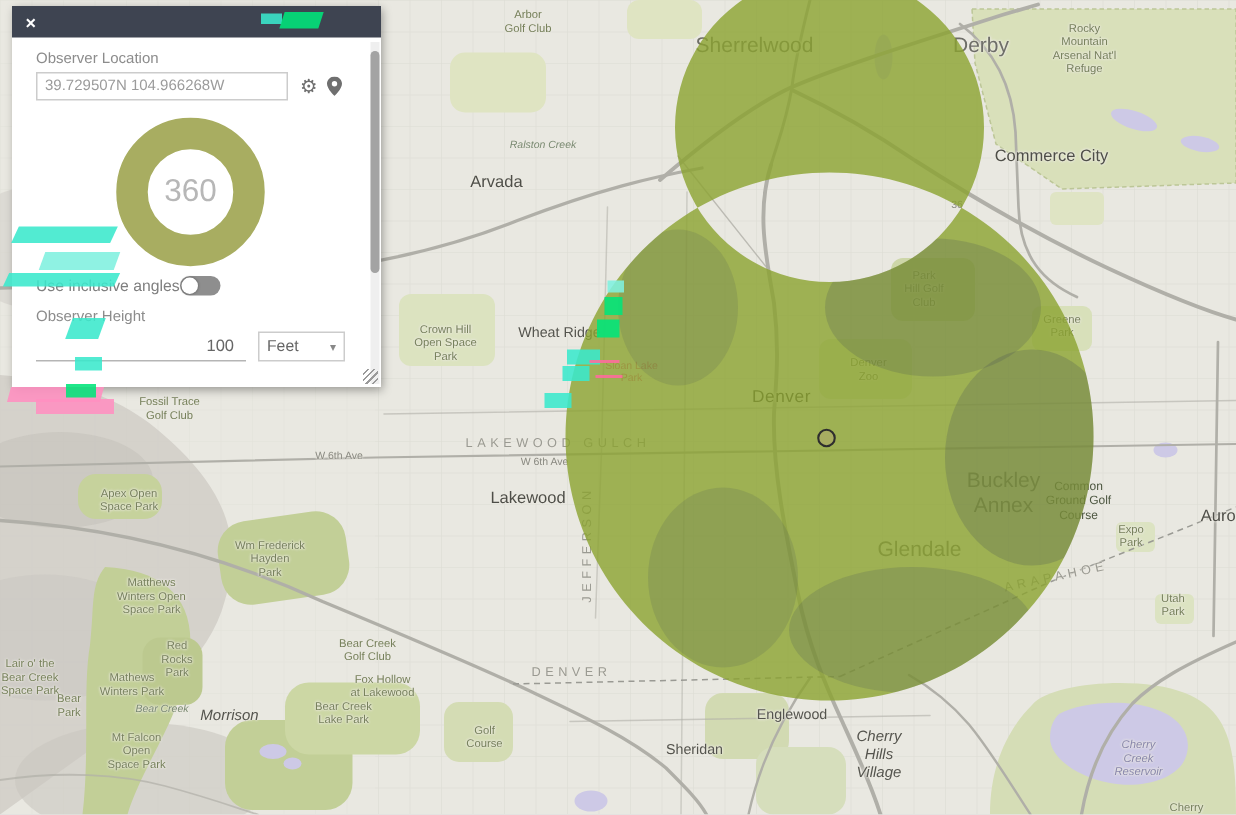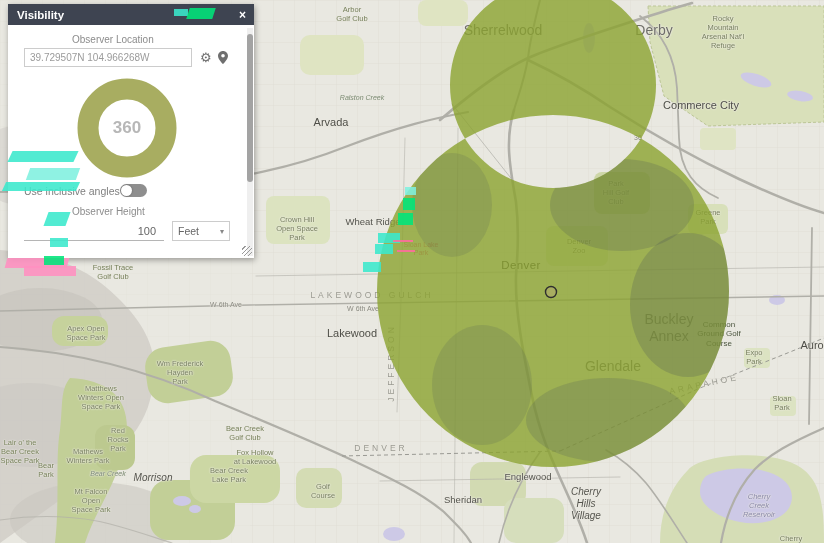--- a/index.html
+++ b/index.html
@@ -25,29 +25,29 @@
   .rot12{transform:translate(-50%,-50%) rotate(-12deg);}
   .pinklbl{color:#e05f88;font-size:7px;text-shadow:none;}
   
   .panel{position:absolute;left:8px;top:4px;width:246px;height:254px;background:#fff;z-index:3;
          box-shadow:1px 2px 6px rgba(0,0,0,.35);overflow:hidden;}
   .panel-header{height:21px;background:#3e4451;color:#fff;display:flex;align-items:center;
                 padding:0 8px 0 9px;}
   .panel-title{font-size:11.5px;font-weight:bold;flex:1;}
   .close{font-size:12px;font-weight:bold;cursor:pointer;line-height:1;}
   .panel-body{position:relative;padding:9px 24px 0 16px;height:233px;overflow:hidden;}
-  .flabel{display:block;color:#8c8c8c;font-size:10px;margin-bottom:3px;margin-left:48px;}
+  .flabel{display:block;color:#8c8c8c;font-size:10px;margin-bottom:3px;}
   .loc-row{display:flex;align-items:center;margin-bottom:11px;}
   .loc-input{width:168px;height:19px;border:1px solid #ccc;background:#fff;color:#9b9b9b;
              font-size:10px;padding:4px 5px;font-family:"Liberation Sans",sans-serif;}
   .gear{font-size:13px;color:#6f6f6f;margin-left:8px;cursor:pointer;line-height:1;}
   .pin{margin-left:6px;cursor:pointer;display:inline-flex;}
   .donut-wrap{position:relative;width:100px;height:100px;margin:2px auto 6px auto;}
   .donut-val{position:absolute;left:0;top:0;width:100px;height:100px;display:flex;
-             align-items:center;justify-content:center;font-size:17px;font-weight:bold;color:#b7b7b7;}
+             align-items:center;justify-content:center;font-size:21px;font-weight:normal;color:#b7b7b7;}
   .toggle-row{display:flex;align-items:center;margin:2px 0 9px 0;}
   .toggle-row .flabel{margin:0;color:#7f7f7f;font-size:10.5px;}
   .toggle{width:27px;height:13px;border-radius:7px;background:#8e8e8e;position:relative;cursor:pointer;}
   .knob{position:absolute;left:1px;top:1px;width:11px;height:11px;border-radius:50%;background:#fff;
         box-shadow:0 0 2px rgba(0,0,0,.4);}
   .height-row{display:flex;align-items:center;margin:4px 0 8px 0;}
   .height-input{width:140px;height:20px;border:none;border-bottom:1px solid #b5b5b5;text-align:right;
                 color:#666;font-size:11px;padding-right:8px;font-family:"Liberation Sans",sans-serif;background:transparent;}
   .unit-select{width:66px;height:20px;border:1px solid #ccc;margin-left:8px;display:flex;
                align-items:center;font-size:10.5px;color:#666;padding:0 5px;cursor:pointer;}
@@ -228,21 +228,21 @@
 Creek
 Reservoir</div>
     <div class="lbl park" style="left:791px;top:539px">Cherry</div>
     <div class="lbl small" style="left:669px;top:328px">Buckley
 Annex</div>
     <div class="lbl parkdk" style="left:719px;top:334px">Common
 Ground Golf
 Course</div>
     <div class="lbl park" style="left:754px;top:358px">Expo
 Park</div>
-    <div class="lbl park" style="left:782px;top:404px">Sloan
+    <div class="lbl park" style="left:782px;top:404px">Utah
 Park</div>
     <div class="lbl city" style="left:817px;top:345px">Aurora</div>
     <div class="lbl small" style="left:613px;top:366px">Glendale</div>
   </div>
 
   <svg class="layer" width="824" height="543" viewBox="0 0 824 543" style="z-index:2;">
     <defs>
       <clipPath id="ringclip" clip-rule="evenodd">
         <path d="M553 115 A176 176 0 1 0 553.01 115 Z M553 188 A103 103 0 1 1 553.01 188 Z"></path>
       </clipPath>
@@ -254,21 +254,20 @@
       <ellipse cx="608" cy="420" rx="82" ry="42" opacity="0.18"></ellipse>
       <ellipse cx="482" cy="385" rx="50" ry="60" opacity="0.15"></ellipse>
       <ellipse cx="452" cy="205" rx="40" ry="52" opacity="0.14"></ellipse>
       <ellipse cx="560" cy="140" rx="62" ry="22" opacity="0.16"></ellipse>
     </g>
     <circle cx="551" cy="292" r="5.5" fill="#A8AD61" stroke="#2e2e2e" stroke-width="1.4" style="pointer-events:auto;cursor:move;"></circle>
   </svg>
 
   <div class="panel">
     <div class="panel-header">
-      <span class="panel-title">Visibility</span>
       <span class="close">×</span>
     </div>
     <div class="panel-body">
       <label class="flabel">Observer Location</label>
       <div class="loc-row">
         <input class="loc-input" type="text" value="39.729507N 104.966268W" style="">
         <span class="gear">⚙</span>
         <span class="pin">
           <svg width="10" height="13" viewBox="0 0 10 13">
               <path d="M5 0 C2.2 0 0 2.2 0 4.9 C0 8.4 5 13 5 13 C5 13 10 8.4 10 4.9 C10 2.2 7.8 0 5 0 Z M5 6.6 A1.8 1.8 0 1 1 5 3 A1.8 1.8 0 0 1 5 6.6 Z" fill="#6f6f6f"></path>

